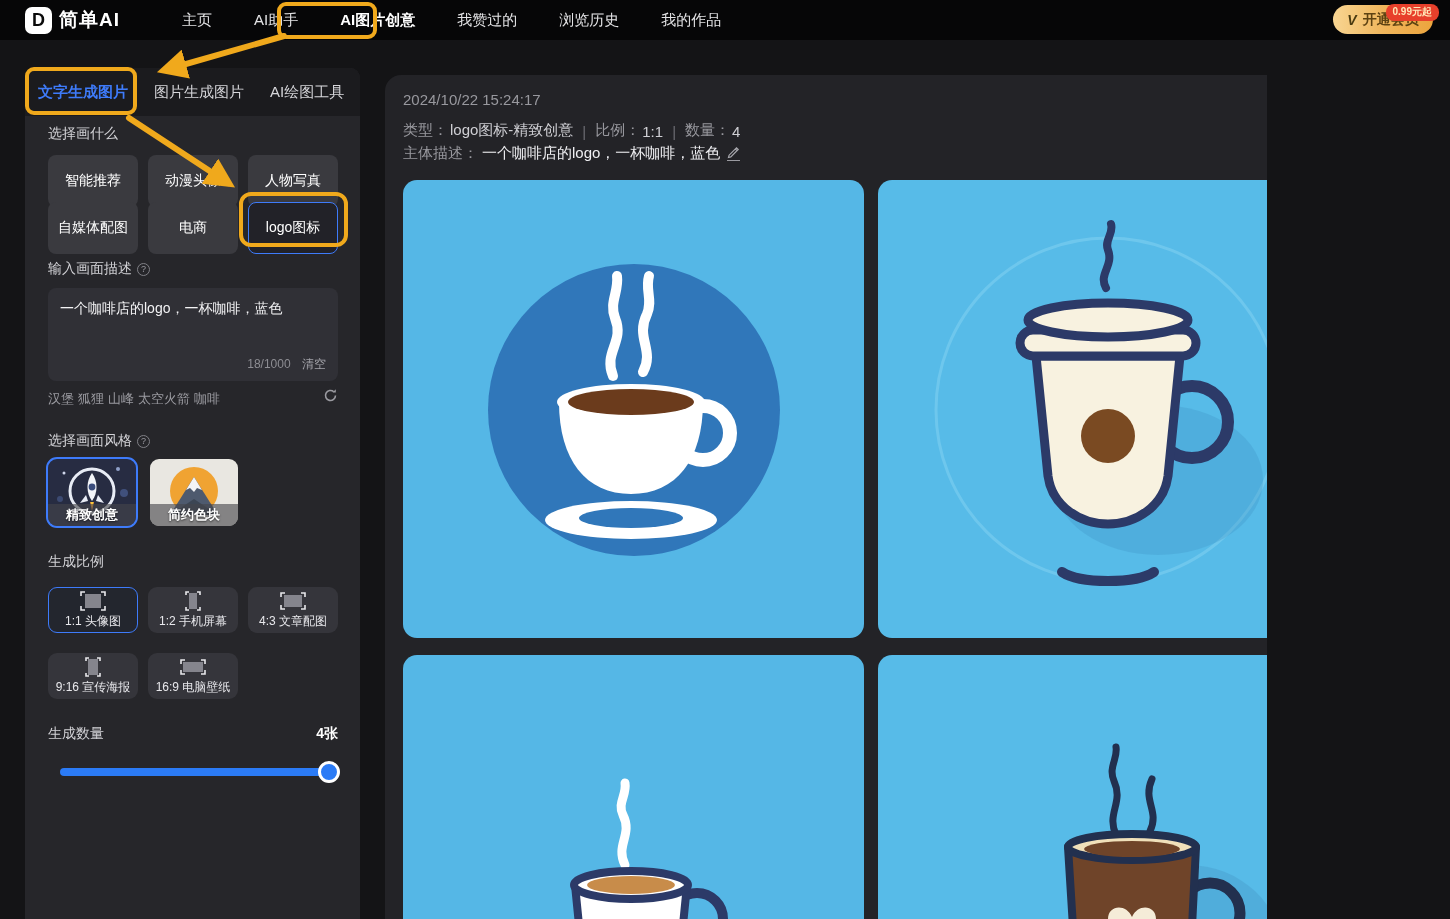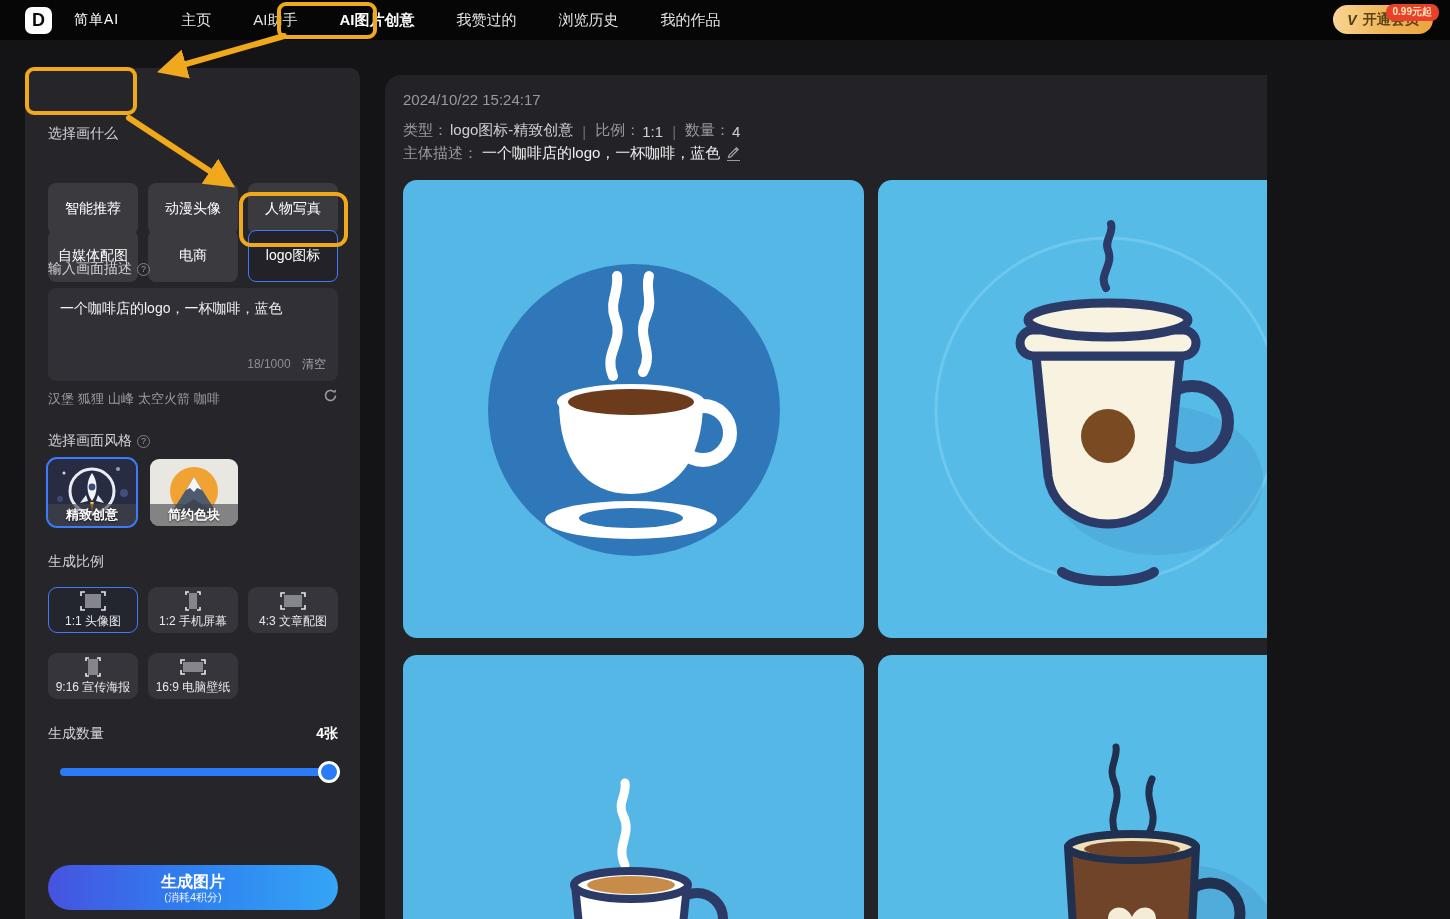--- a/index.html
+++ b/index.html
@@ -5,21 +5,21 @@
   * { margin:0; padding:0; box-sizing:border-box; }
   html,body { width:1450px; height:919px; overflow:hidden; background:#141416;
     font-family:"Liberation Sans","DejaVu Sans",sans-serif; }
 
   
   .nav { position:absolute; left:0; top:0; width:1450px; height:40px; background:#060607;
     display:flex; align-items:center; z-index:5; }
   .brand { display:flex; align-items:center; margin-left:25px; }
   .brand-logo { width:27px; height:27px; background:#fff; border-radius:7px; color:#0a0a0a;
     font-weight:900; font-size:18px; display:flex; align-items:center; justify-content:center; }
-  .brand-name { color:#fff; font-size:14px; font-weight:400; margin-left:22px; letter-spacing:1px; }
+  .brand-name { color:#fff; font-size:19px; font-weight:700; margin-left:7px; letter-spacing:1px; }
   .nav-menu { display:flex; align-items:flex-end; margin-left:62px; gap:42px; }
   .nav-item { color:#e3e3e5; font-size:15px; cursor:pointer; white-space:nowrap; }
   .nav-item.hl { font-weight:700; color:#fff; }
   .vip-btn { position:absolute; right:17px; top:5px; width:100px; height:29px; border-radius:15px;
     background:linear-gradient(90deg,#f8d592,#f0b65c,#eca43d); display:flex; align-items:center;
     justify-content:center; gap:6px; cursor:pointer; }
   .vip-v { color:#4a3a10; font-weight:900; font-size:14px; font-style:italic; }
   .vip-label { color:#5d4212; font-size:14px; font-weight:700; }
   .vip-badge { position:absolute; right:-6px; top:-1px; background:#e8402b; color:#ffe8b8;
     font-size:10px; font-weight:700; padding:1px 7px 2px; border-radius:8px; white-space:nowrap; }
@@ -31,21 +31,21 @@
     border-radius:10px 10px 0 0; display:flex; align-items:center; padding-left:13px; gap:26px; }
   .side-tab { font-size:15px; color:#d6d6da; cursor:pointer; white-space:nowrap; }
   .side-tab.active { color:#3e7bfa; font-weight:700; }
   .sec-label { position:absolute; left:23px; color:#d2d2d6; font-size:14px; display:flex;
     align-items:center; gap:5px; }
   .help-dot { width:13px; height:13px; border:1px solid #808086; border-radius:50%; color:#9a9aa0;
     font-size:9px; display:inline-flex; align-items:center; justify-content:center; }
 
   .subj-btn { position:absolute; width:90px; height:52px; background:#3a3a3f; border-radius:8px;
     color:#fff; font-size:14px; display:flex; align-items:center; justify-content:center;
-    cursor:pointer; white-space:nowrap;margin-top:28px; }
+    cursor:pointer; white-space:nowrap; }
   .subj-btn.sel { background:#222228; border:1px solid #3e7bfa; }
 
   .prompt-box { position:absolute; left:23px; top:220px; width:290px; height:93px;
     background:#303036; border-radius:8px; }
   .prompt-input { width:100%; height:60px; background:transparent; border:none; resize:none;
     color:#f2f2f4; font-size:14px; padding:12px 12px 0; outline:none;
     font-family:"Liberation Sans","DejaVu Sans",sans-serif; }
   .prompt-foot { position:absolute; right:12px; bottom:8px; font-size:12px; color:#8d8d93; }
   .prompt-clear { color:#a3a3a9; margin-left:8px; cursor:pointer; }
 
@@ -119,20 +119,25 @@
     <div class="nav-item">我的作品</div>
   </div>
   <div class="vip-btn">
     <span class="vip-v">V</span>
     <span class="vip-label">开通会员</span>
     <span class="vip-badge">0.99元起</span>
   </div>
 </div>
 
 <div class="sidebar">
+  <div class="side-tabs">
+    <div class="side-tab active">文字生成图片</div>
+    <div class="side-tab">图片生成图片</div>
+    <div class="side-tab">AI绘图工具</div>
+  </div>
 
   <div class="sec-label" style="top:57px">选择画什么</div>
 
   <div class="subj-btn" style="left:23px;top:87px">智能推荐</div>
   <div class="subj-btn" style="left:123px;top:87px">动漫头像</div>
   <div class="subj-btn" style="left:223px;top:87px">人物写真</div>
   <div class="subj-btn" style="left:23px;top:134px">自媒体配图</div>
   <div class="subj-btn" style="left:123px;top:134px">电商</div>
   <div class="subj-btn sel" style="left:223px;top:134px">logo图标</div>
 
@@ -260,24 +265,20 @@
     <div class="ratio-label">16:9 电脑壁纸</div>
   </div>
 
   <div class="sec-label" style="top:657px">生成数量</div>
   <div class="qty-value">4张</div>
 
   <div class="slider">
     <div class="slider-thumb"></div>
   </div>
 
-  <div class="gen-btn">
-    <div class="gen-main">生成图片</div>
-    <div class="gen-sub">(消耗4积分)</div>
-  </div>
 </div>
 
 <div class="main">
   <div class="timestamp">2024/10/22 15:24:17</div>
 
   <div class="meta-line">
     <span>类型：</span>
     <span class="val">logo图标-精致创意</span>
     <span class="sep">|</span>
     <span>比例：</span>

